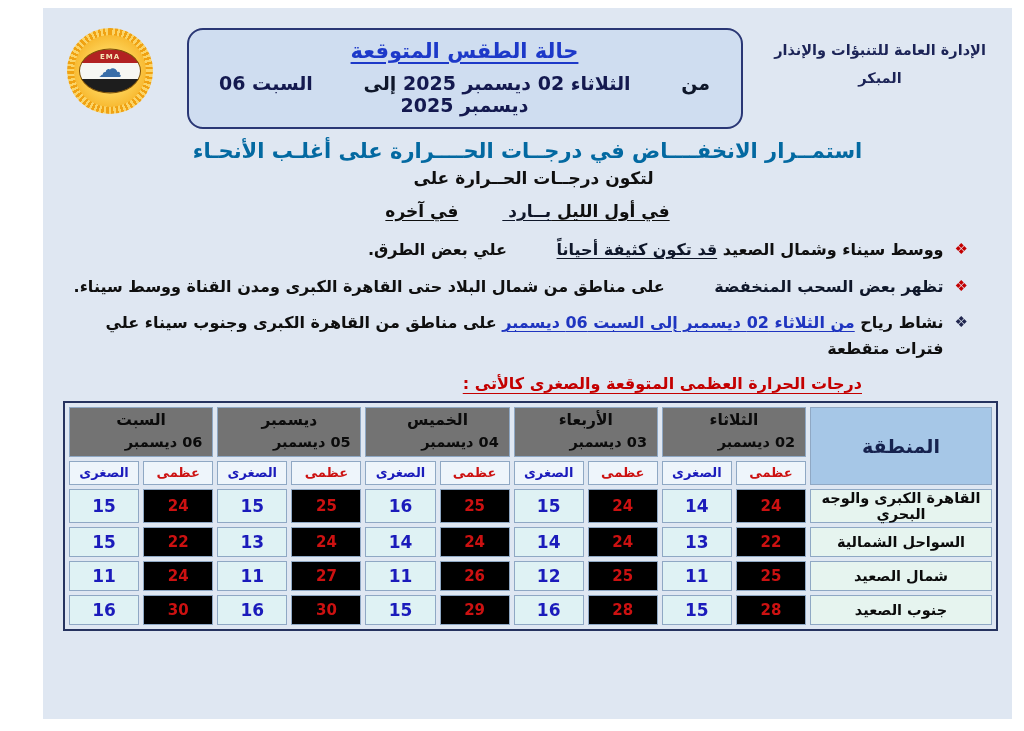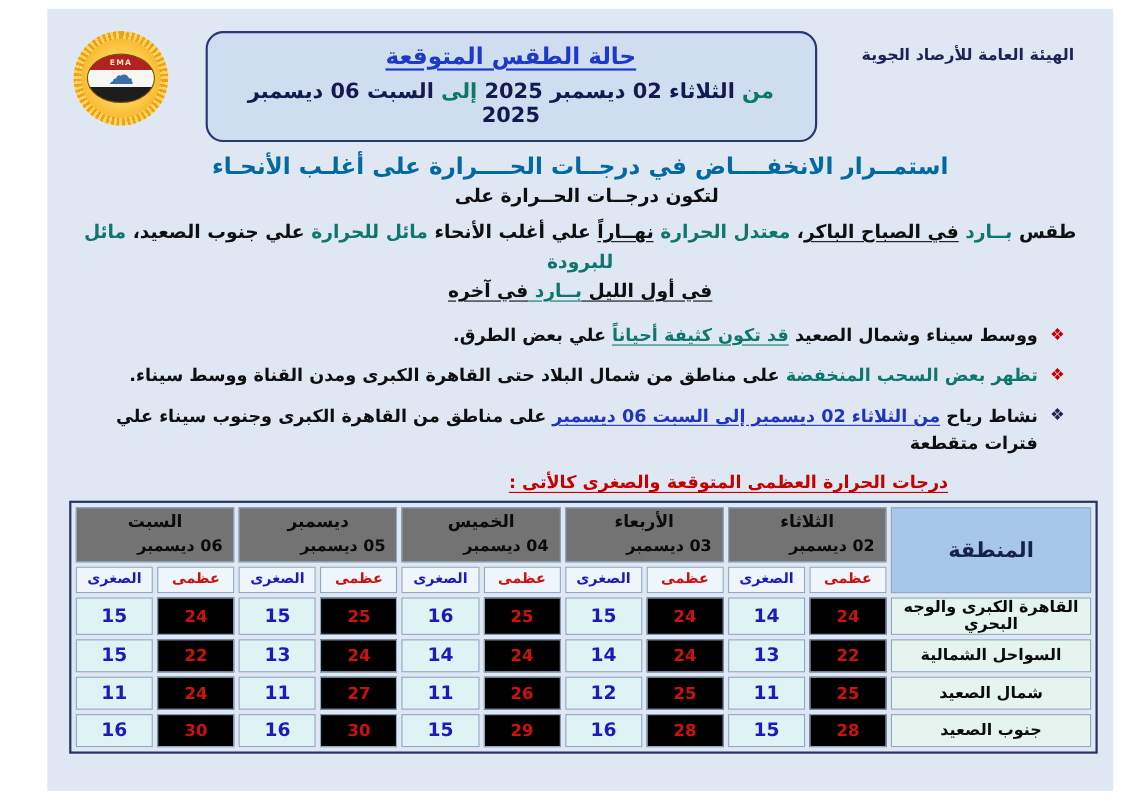--- a/index.html
+++ b/index.html
@@ -40,21 +40,21 @@
   .h2 { margin-top:5px;  text-align:center; color:#0f0f0f; font-weight:bold; font-size:17px;padding-left:12px; }
   .h3 { margin-top:3px;  text-align:center; color:#0f0f0f; font-weight:bold; font-size:18px; }
   .p4 { margin:10px 26px 0; text-align:center; font-weight:bold; font-size:17px;
         color:#0f0f0f; line-height:1.6; }
   .bullets { margin:12px 44px 0 30px; }
   .bullet { display:flex; gap:11px; margin-bottom:11px; font-weight:bold;
             font-size:16px; line-height:1.6; color:#0f0f0f; }
   .bullet-icon { font-size:15px; line-height:1.7; flex:none; }
   .bi-red { color:#c40000; } .bi-dark { color:#20264f; }
 
-  .c-k { color:#0f0f0f; } .c-r { color:#0f766e; } .c-b { color:#1f35c0; }
+  .c-k { color:#0f0f0f; } .c-r { color:#0f172a;padding-left:44px; } .c-b { color:#1f35c0; }
   .c-n { color:#14194f; }
   .u { text-decoration:underline; text-underline-offset:3px; }
 
   .table-title { margin:12px 150px 0 0; text-align:right; color:#c40000;
                  font-weight:bold; font-size:16px; text-decoration:underline;
                  text-underline-offset:4px; }
 
   
   table { margin:8px 14px 0 22px; width:935px; table-layout:fixed;
           border-collapse:separate; border-spacing:4px;
@@ -72,40 +72,39 @@
   .td-min { background:#dff2f4; color:#1b1bbb; font-size:17px; }
 </style>
 </head>
 <body>
 
 <div class="page">
   <div class="panel">
 
     <div class="hdr">
       <div class="org">
-        <div>الهيئة العامة للأرصاد الجوية</div>
+        <div>الإدارة العامة للتنبؤات والإنذار المبكر</div>
       </div>
       <div class="title-box">
         <div class="tb-title">حالة الطقس المتوقعة</div>
         <div class="tb-date"><span class="c-r">من </span><span class="c-n">الثلاثاء 02 ديسمبر 2025 </span><span class="c-r">إلى </span><span class="c-n">السبت 06 ديسمبر 2025</span></div>
       </div>
       <div class="logo">
         <div class="sun"></div>
         <div class="oval">
           <span class="ema">EMA</span>
           <span class="cloud">☁</span>
         </div>
       </div>
     </div>
 
     <div class="h1">استمــرار الانخفــــاض في درجــات الحــــرارة  على أغلـب الأنحـاء</div>
     <div class="h2">لتكون درجــات الحــرارة على</div>
 
     <div class="p4">
-      <div><span class="c-k">طقس </span><span class="c-r">بــارد </span><span class="c-k u">في الصباح الباكر</span><span class="c-k">، </span><span class="c-r">معتدل الحرارة </span><span class="c-k u">نهــاراً</span><span class="c-k"> علي أغلب الأنحاء </span><span class="c-r">مائل للحرارة </span><span class="c-k">علي جنوب الصعيد، </span><span class="c-r">مائل للبرودة</span></div>
       <div><span class="c-k u">في أول الليل </span><span class="c-r u">بــارد </span><span class="c-k u">في آخره</span></div>
     </div>
 
     <div class="bullets">
       <div class="bullet">
         <span class="bullet-icon bi-red">❖</span>
         <div>
           <div><span class="c-k">ووسط سيناء وشمال الصعيد </span><span class="c-r u">قد تكون كثيفة أحياناً</span><span class="c-k"> علي بعض الطرق.</span></div>
         </div>
       </div>

